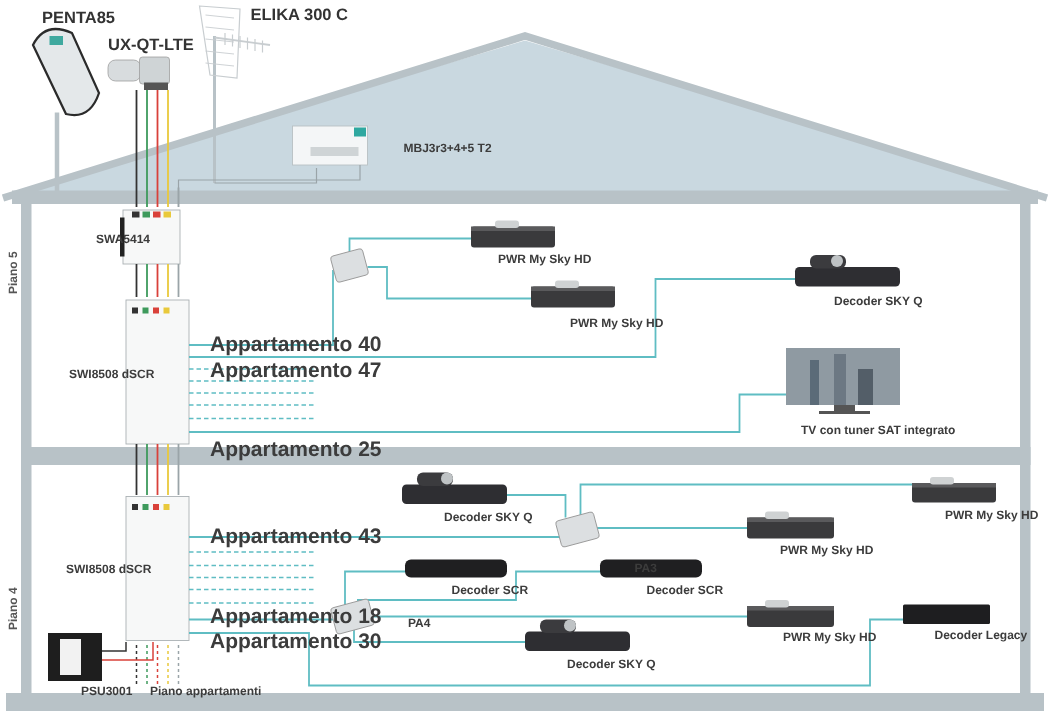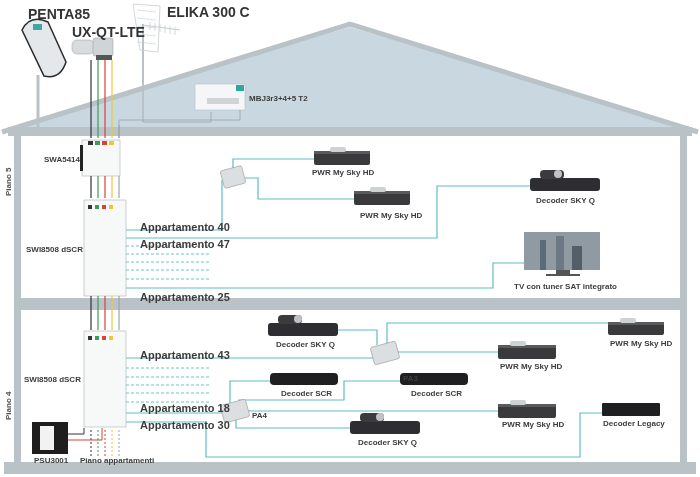--- a/index.html
+++ b/index.html
@@ -1,22 +1,22 @@
 <!DOCTYPE html>
 <html><head>
 <meta charset="utf-8">
 <style>
   html, body { margin: 0; padding: 0; background: #ffffff; }
   body { width: 700px; height: 477px; position: relative; overflow: hidden;
          font-family: "Liberation Sans", sans-serif; }
   #stage { position: absolute; left: 0; top: 0; width: 700px; height: 477px; }
   .lbl { position: absolute; font-size: 8px; font-weight: bold; color: #4a4a4a; white-space: nowrap; }
-  .lbl-apt { font-size: 11px; color: #3c3c3c; }
-  .lbl-dev { font-size: 8px; color: #3c3c3c; }
-  .lbl-top { font-size: 14px; color: #333; }
+  .lbl-apt { font-size: 14px; color: #3c3c3c; }
+  .lbl-dev { font-size: 8px; color: #3c3c3c; margin-left: 20px; }
+  .lbl-top { font-size: 11px; color: #333; }
   .floor-lbl { position: absolute; font-size: 8px; font-weight: bold; color: #555;
                transform: rotate(-90deg); transform-origin: left top; white-space: nowrap; }
 </style>
 </head>
 <body>
 
 <svg id="stage" viewBox="0 0 700 477" xmlns="http://www.w3.org/2000/svg">
 
   <polygon points="8,128 350,27 692,128" fill="#c9d8e0"></polygon>
   <polyline points="2,132 350,24 698,132" fill="none" stroke="#b8c2c7" stroke-width="5"></polyline>

